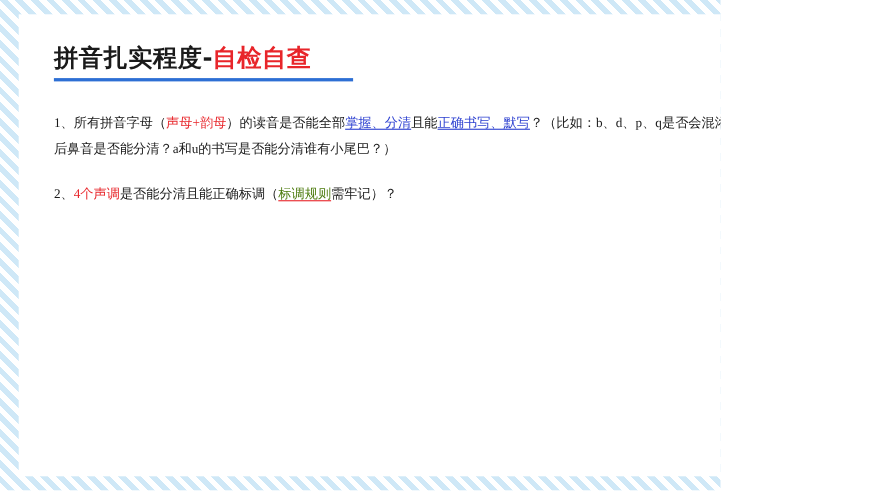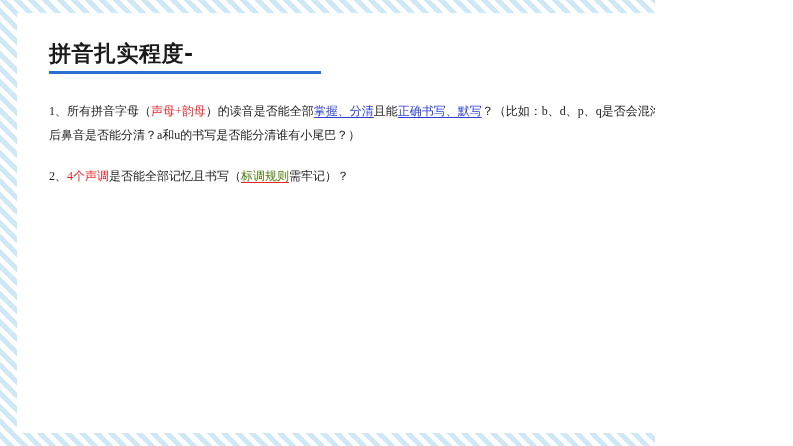--- a/index.html
+++ b/index.html
@@ -114,22 +114,23 @@
 
 <div class="slide">
   <div class="stripe-frame"></div>
   <div class="inner-white"></div>
 
   <div class="content">
 
     <div class="title-row">
       <span class="title-main">拼音扎实程度</span>
       <span class="title-sep">-</span>
+      <span class="title-accent">自检自查</span>
     </div>
     <div class="title-underline"></div>
 
     <div class="body">
       <p class="para" id="item-0"><span>1、</span><span>所有拼音字母（</span><span class="red">声母+韵母</span><span>）的读音是否能全部</span><span class="u-blue">掌握、分清</span><span>且能</span><span class="u-blue">正确书写、默写</span><span>？（比如：b、d、p、q是否会混淆？平翘舌音、前后鼻音是否能分清？a和u的书写是否能分清谁有小尾巴？）</span></p>
-      <p class="para" id="item-1"><span>2、</span><span class="red">4个声调</span><span>是否能全部记忆且书写（</span><span class="u-red">标调规则</span><span>需牢记）？</span></p>
+      <p class="para" id="item-1"><span>2、</span><span class="red">4个声调</span><span>是否能分清且能正确标调（</span><span class="u-red">标调规则</span><span>需牢记）？</span></p>
     </div>
 
   </div>
 </div>
 
 </body></html>

